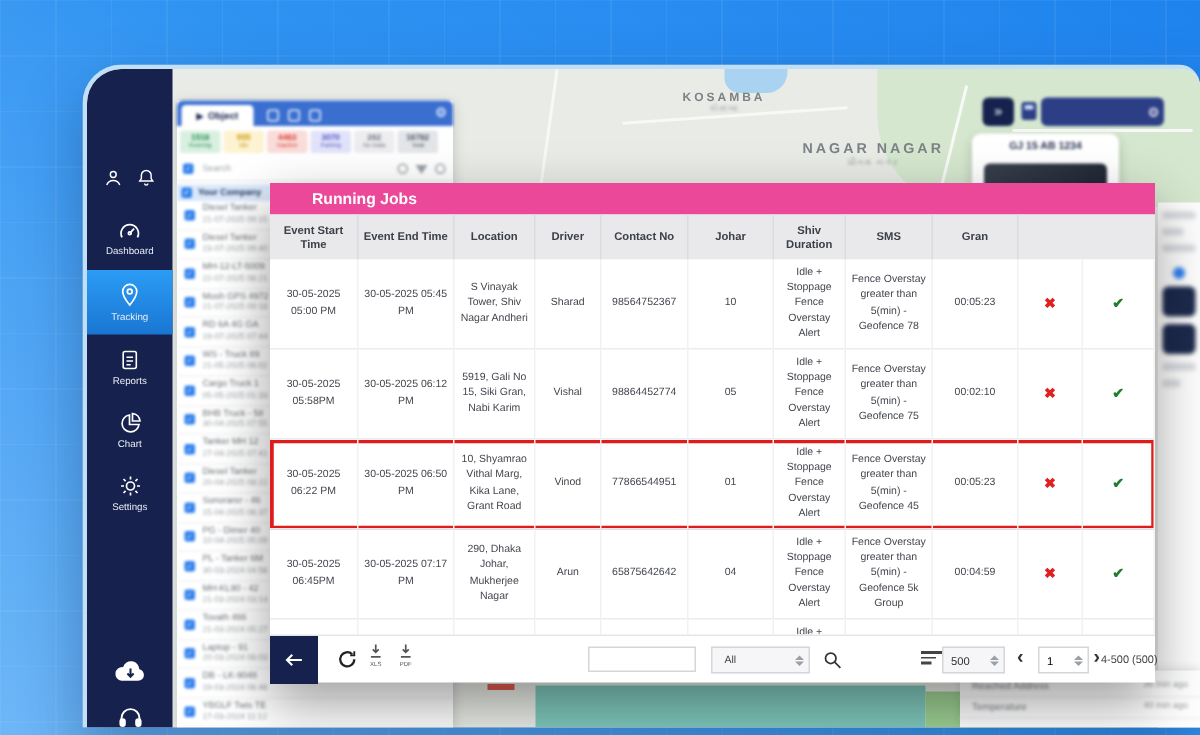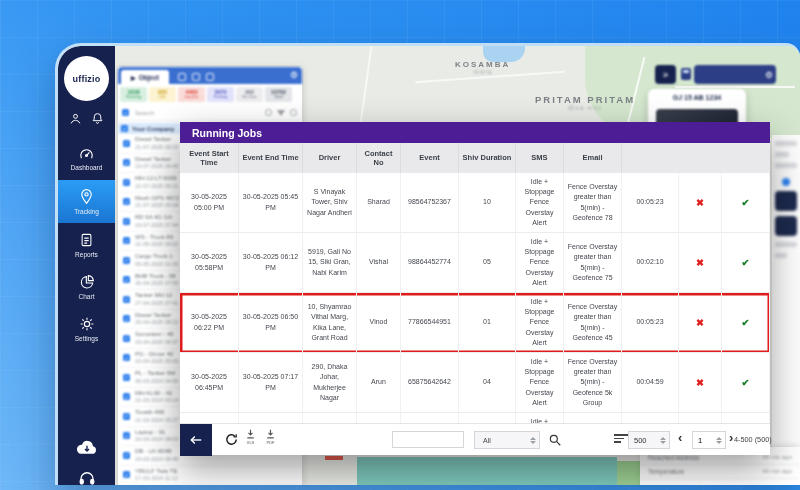--- a/index.html
+++ b/index.html
@@ -66,21 +66,21 @@
   .rs-dot{width:8px;height:8px;border-radius:50%;background:#2f80ed;margin:10px auto 0 auto;}
   .rs-btn{width:22px;height:20px;background:#1d2a4d;border-radius:4px;margin:5px auto 0 auto;}
   
   .detail-panel{position:absolute;left:582px;top:401px;width:160px;bottom:0;background:#fff;box-shadow:0 -2px 6px rgba(0,0,0,.12);padding-top:4px;}
   .d-row{display:flex;justify-content:space-between;padding:3px 8px;border-bottom:1px solid #f0f0f2;}
   .d-row .dl{font-size:6.5px;color:#7d828a;}
   .d-row .dv{font-size:6px;color:#9aa0a6;}
   
   .modal{position:absolute;left:122px;top:76px;width:590px;height:333px;background:#fff;
     box-shadow:0 14px 34px rgba(0,0,0,.38);z-index:5;}
-  .modal-title{height:21px;background:#4c1d95;color:#fff;font-size:10.5px;font-weight:bold;display:flex;align-items:center;padding-left:12px;}
+  .modal-title{height:21px;background:#ec4899;color:#fff;font-size:10.5px;font-weight:bold;display:flex;align-items:center;padding-left:28px;}
   :root{--cols:59px 64px 54px 44px 58px 57px 48px 58px 57px 43px 48px;}
   .thead{display:grid;grid-template-columns:var(--cols);height:30px;background:#e9e9ec;}
   .th{display:flex;align-items:center;justify-content:center;text-align:center;font-size:7.5px;font-weight:bold;color:#3b3f46;border-right:1px solid #dcdce0;line-height:1.25;padding:0 2px;}
   .tbody{height:250px;overflow:hidden;}
   .t-row{display:grid;grid-template-columns:var(--cols);min-height:60px;background:#fff;}
   .t-row.hl{box-shadow:inset 0 0 0 2.5px #e01b1b;}
   .td{display:flex;align-items:center;justify-content:center;text-align:center;font-size:7px;color:#43474e;line-height:1.45;padding:3px 3px;border-right:1px solid #f1f1f3;border-bottom:1px solid #ececef;}
   .td.no{color:#e02020;font-size:9.5px;font-weight:bold;}
   .td.yes{color:#1d7f2c;font-size:9.5px;font-weight:bold;}
   
@@ -124,21 +124,21 @@
         <div class="road" style="left:560px;top:40px;width:120px;height:2px;"></div>
         <div class="patch" style="left:242px;top:411px;width:260px;height:28px;background:#7ec7bb;"></div>
         <div class="patch" style="left:502px;top:415px;width:130px;height:24px;background:#9ccf92;"></div>
         <div class="patch" style="left:210px;top:410px;width:18px;height:4px;background:#e05a4e;"></div>
 
         <div class="map-label" style="left:340px;top:14px;font-size:8px;">
           <div>KOSAMBA</div>
           <div class="map-sub">કોસંબા</div>
         </div>
         <div class="map-label" style="left:420px;top:48px;font-size:9.5px;">
-          <div>PRITAM PRITAM</div>
+          <div>NAGAR NAGAR</div>
           <div class="map-sub">પ્રીતમ નગર</div>
         </div>
       </div>
 
       <div class="obj-panel">
         <div class="blur1" style="position:absolute;inset:0;">
           <div class="obj-tabbar">
             <div class="obj-tab">
               <span style="font-size:6px;color:#16214d;">▶</span>
               <span>Object</span>
@@ -348,23 +348,20 @@
               <div class="dv">36 min ago</div>
             </div>
             <div class="d-row">
               <div class="dl">Temperature</div>
               <div class="dv">40 min ago</div>
             </div>
           </div>
       </div>
 
       <div class="sidebar">
-        <div class="logo">
-            <span>uffizio</span>
-          </div>
 
         <div class="icon-row">
           <svg class="svgi" width="13" height="13" viewBox="0 0 24 24" fill="none" stroke="#fff" stroke-width="1.8">
               <circle cx="12" cy="8" r="3.6"></circle>
               <path d="M4 21c1.6-4.2 5-5.6 8-5.6s6.4 1.4 8 5.6"></path>
             </svg>
           <svg class="svgi" width="13" height="13" viewBox="0 0 24 24" fill="none" stroke="#fff" stroke-width="1.8">
               <path d="M12 3a6 6 0 0 0-6 6v4l-2 3h16l-2-3V9a6 6 0 0 0-6-6z"></path>
               <path d="M10 19a2 2 0 0 0 4 0"></path>
             </svg>
@@ -424,26 +421,27 @@
               <rect x="17" y="12" width="4" height="6" rx="2" fill="#fff"></rect>
             </svg>
         </div>
       </div>
 
       <div class="modal">
         <div class="modal-title">Running Jobs</div>
         <div class="thead" id="thead">
             <div class="th">Event Start Time</div>
             <div class="th">Event End Time</div>
+            <div class="th">Location</div>
             <div class="th">Driver</div>
             <div class="th">Contact No</div>
-            <div class="th">Event</div>
+            <div class="th">Johar</div>
             <div class="th">Shiv Duration</div>
             <div class="th">SMS</div>
-            <div class="th">Email</div>
+            <div class="th">Gran</div>
           </div>
         <div class="tbody" id="tbody">
             <div class="t-row">
               <div class="td">30-05-2025 05:00 PM</div>
               <div class="td">30-05-2025 05:45 PM</div>
               <div class="td">S Vinayak Tower, Shiv Nagar Andheri</div>
               <div class="td">Sharad</div>
               <div class="td">98564752367</div>
               <div class="td">10</div>
               <div class="td">Idle + Stoppage Fence Overstay Alert</div>

